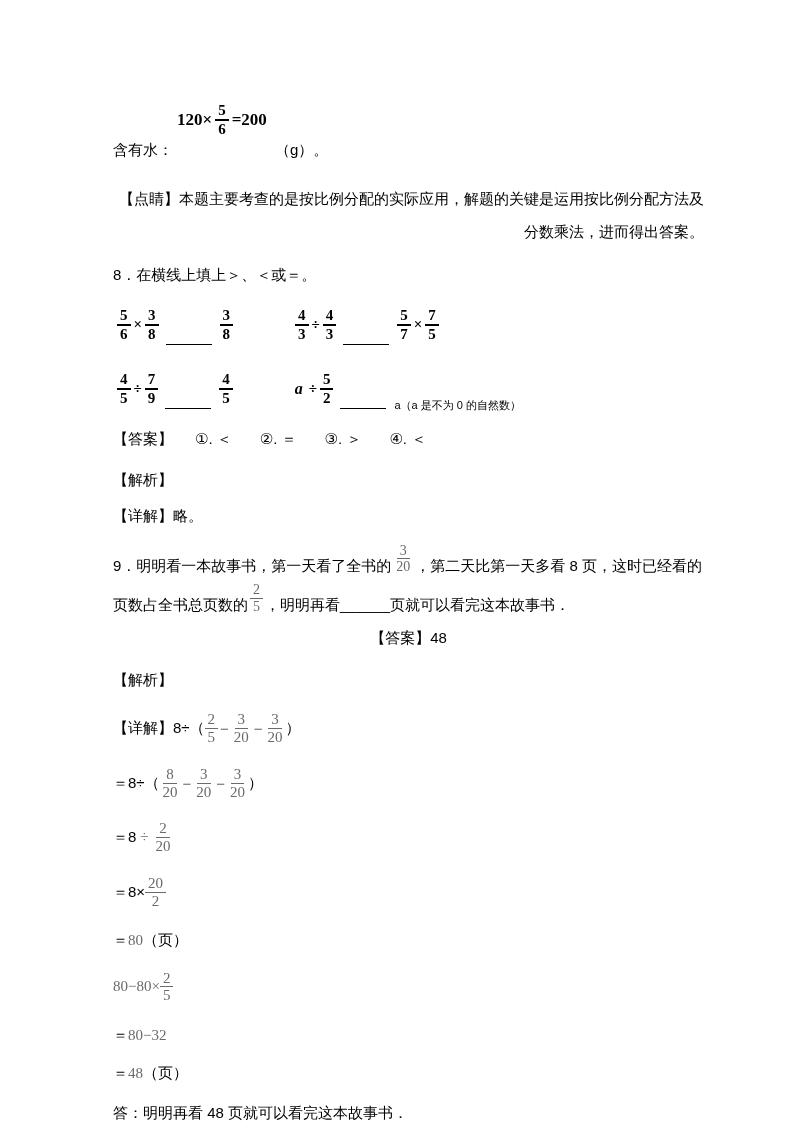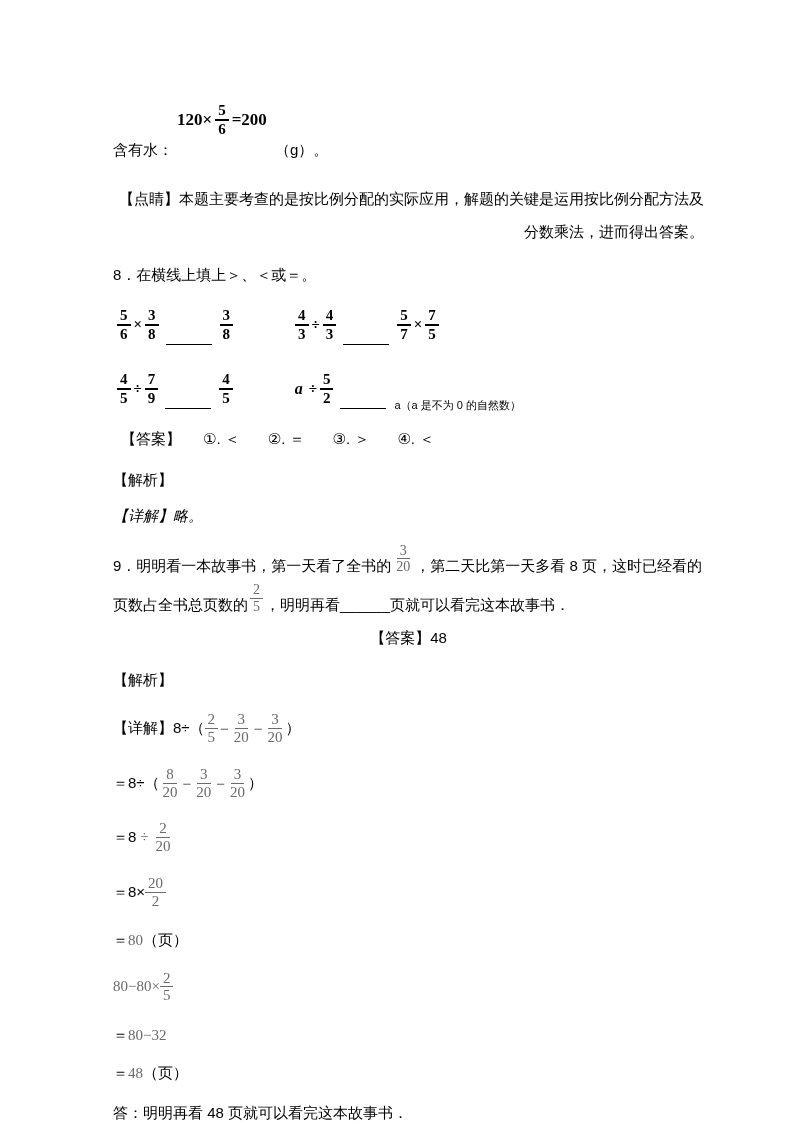--- a/index.html
+++ b/index.html
@@ -38,25 +38,25 @@
   .cmp-row .frac .fnum { border-bottom-width: 2px; }
   .op { margin: 0 3px; font-size: 15px; }
   .blank { width: 46px; border-bottom: 1px solid #000; align-self: flex-end;
            margin: 0 8px 5px 7px; height: 1px; }
   .group-gap { width: 62px; }
   .var-a { font-style: italic; font-weight: bold; font-size: 16px; margin-right: 3px; }
   .row-tail { font-family: "Liberation Sans", sans-serif; font-weight: normal; font-size: 11px;
               align-self: flex-end; margin-bottom: 1px; }
 
   .answer-line { margin-top: 16px; display: flex; align-items: center; }
-  .answer-line .label { margin-right: 22px; margin-left: 8px; }
+  .answer-line .label { margin-right: 22px; }
   .answer-line .ans { margin-right: 28px; }
 
   .analysis { margin-top: 20px; }
-  .detail { margin-top: 14px; font-style: italic; }
+  .detail { margin-top: 14px; }
 
   
   .q9-line { display: flex; align-items: flex-end; margin-top: 16px; white-space: nowrap; }
   .q9-line .txt { line-height: 21px; }
   .q9-line .frac { color: #6a6a6a; font-size: 14px; margin: 0 2px 1px 2px; }
 
   .q9-answer { margin-top: 12px; text-align: center; }
 
   
   .step { display: flex; align-items: center; margin-top: 20px; min-height: 22px; }

